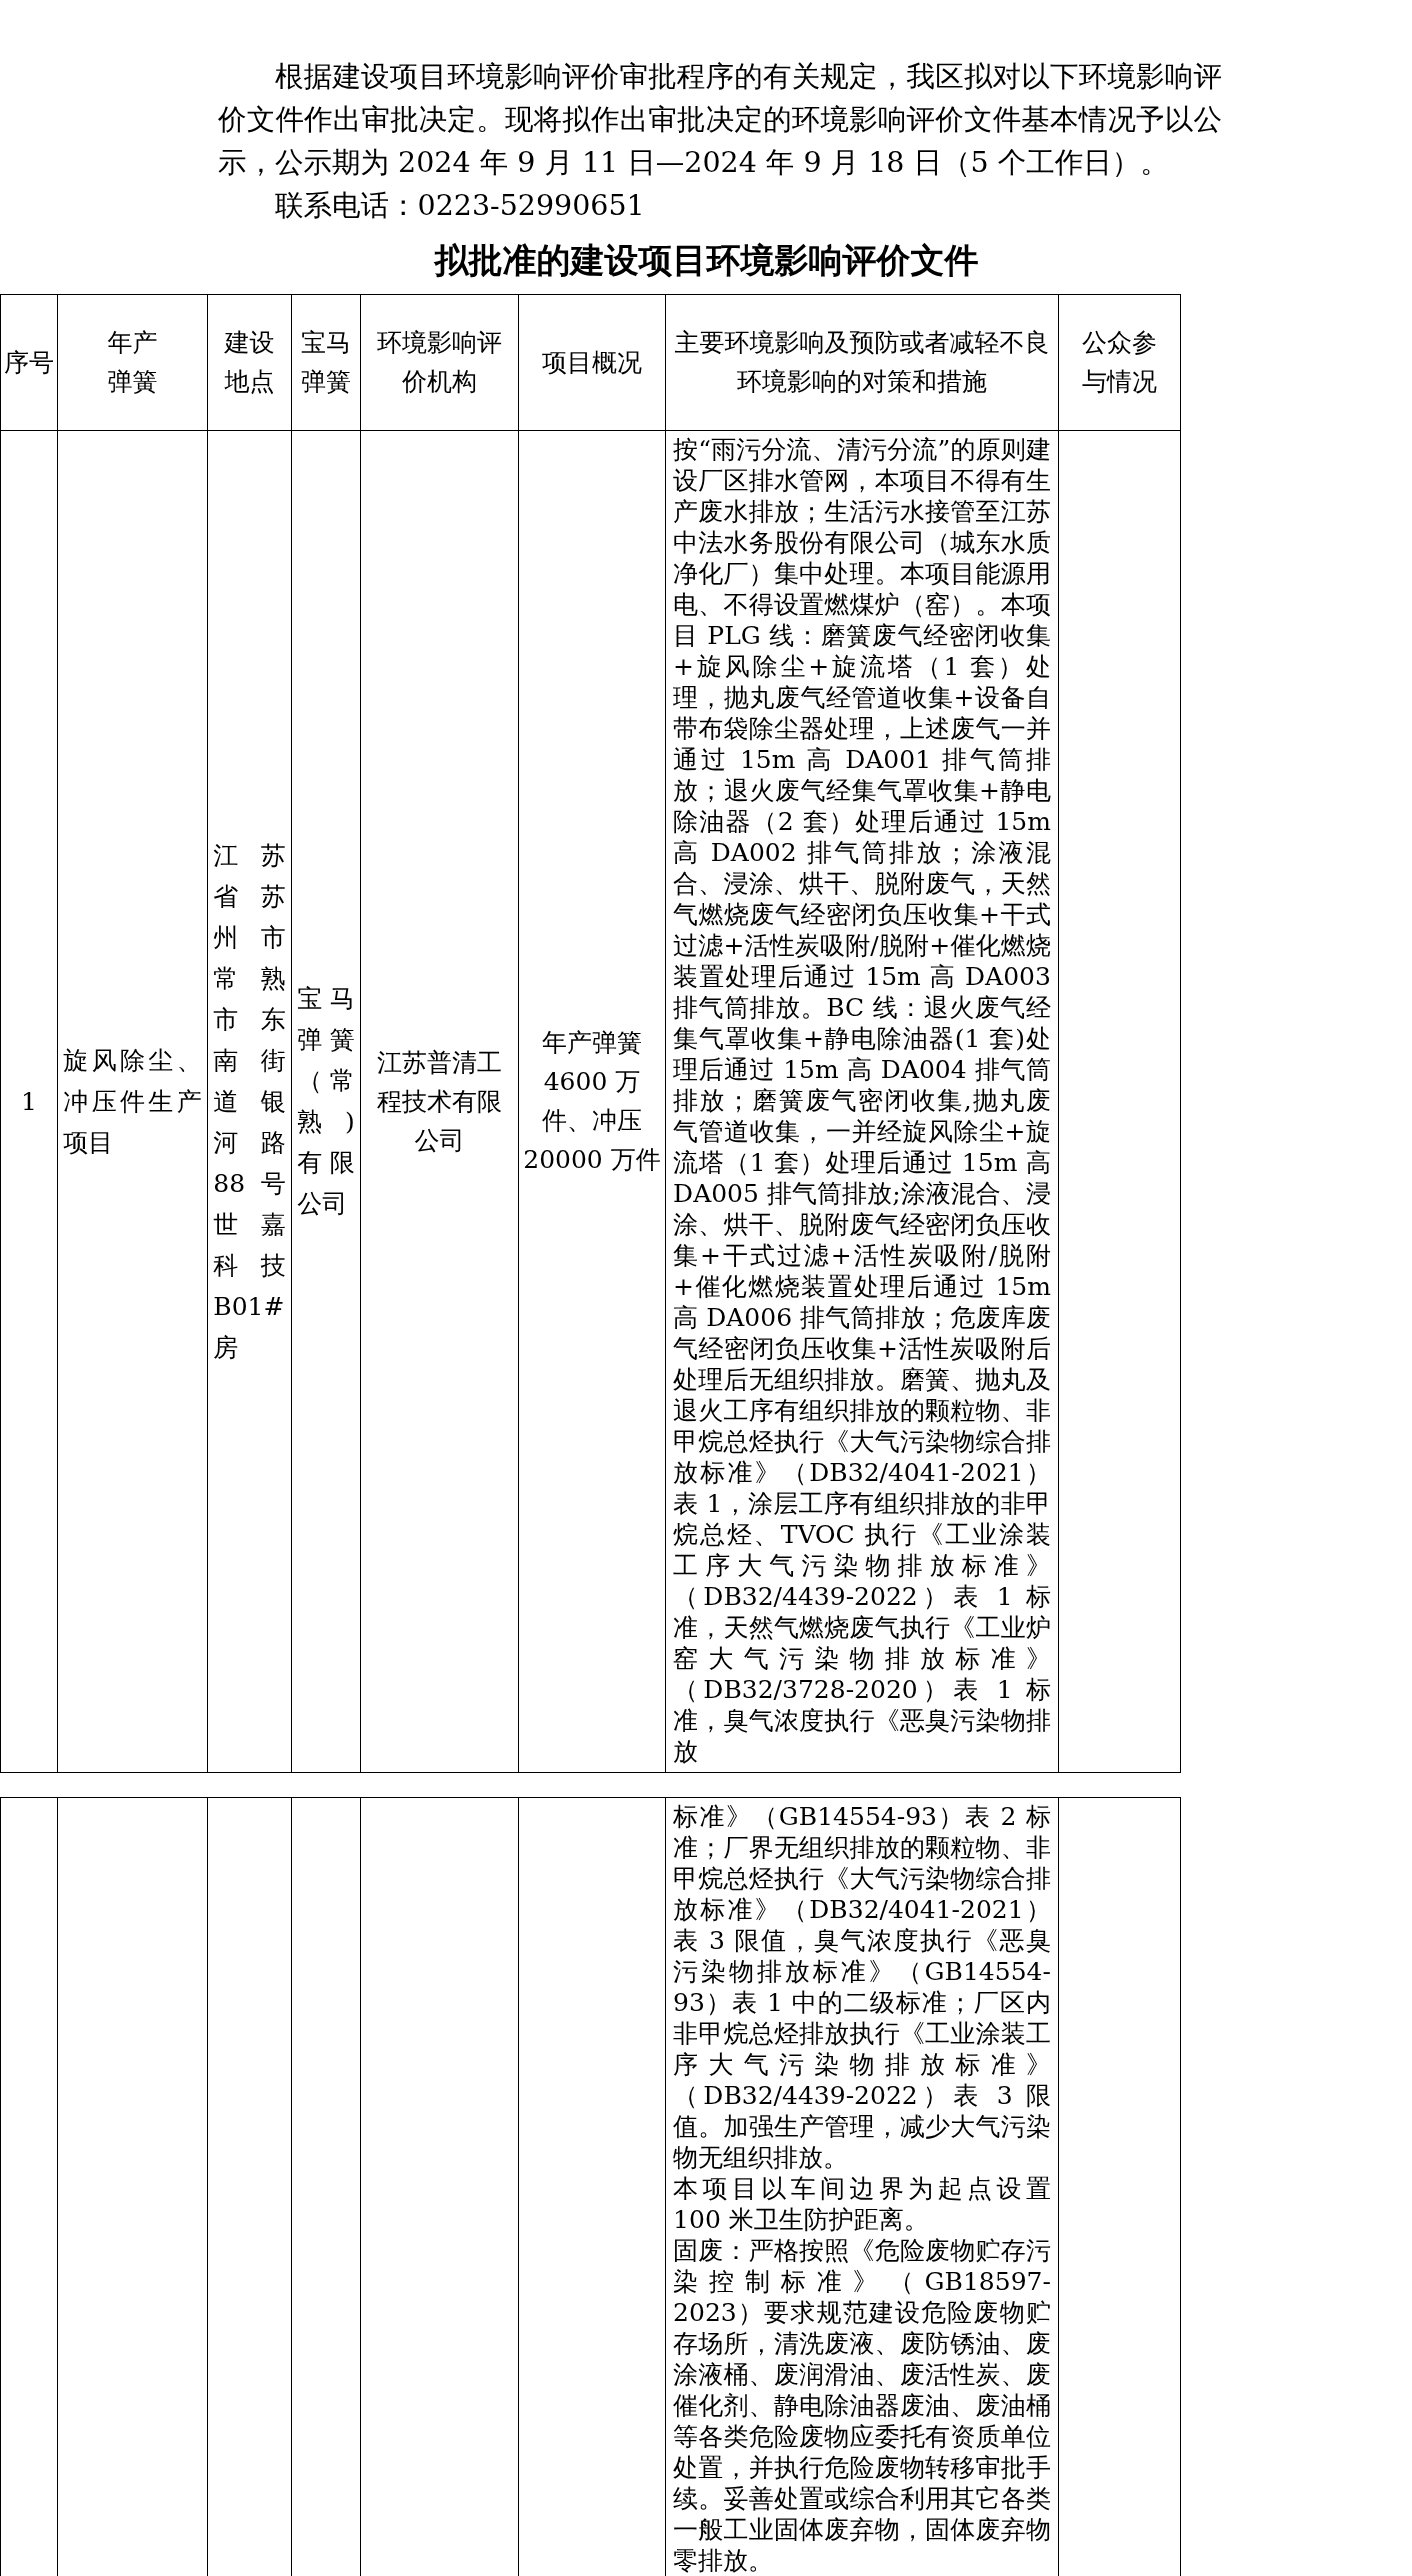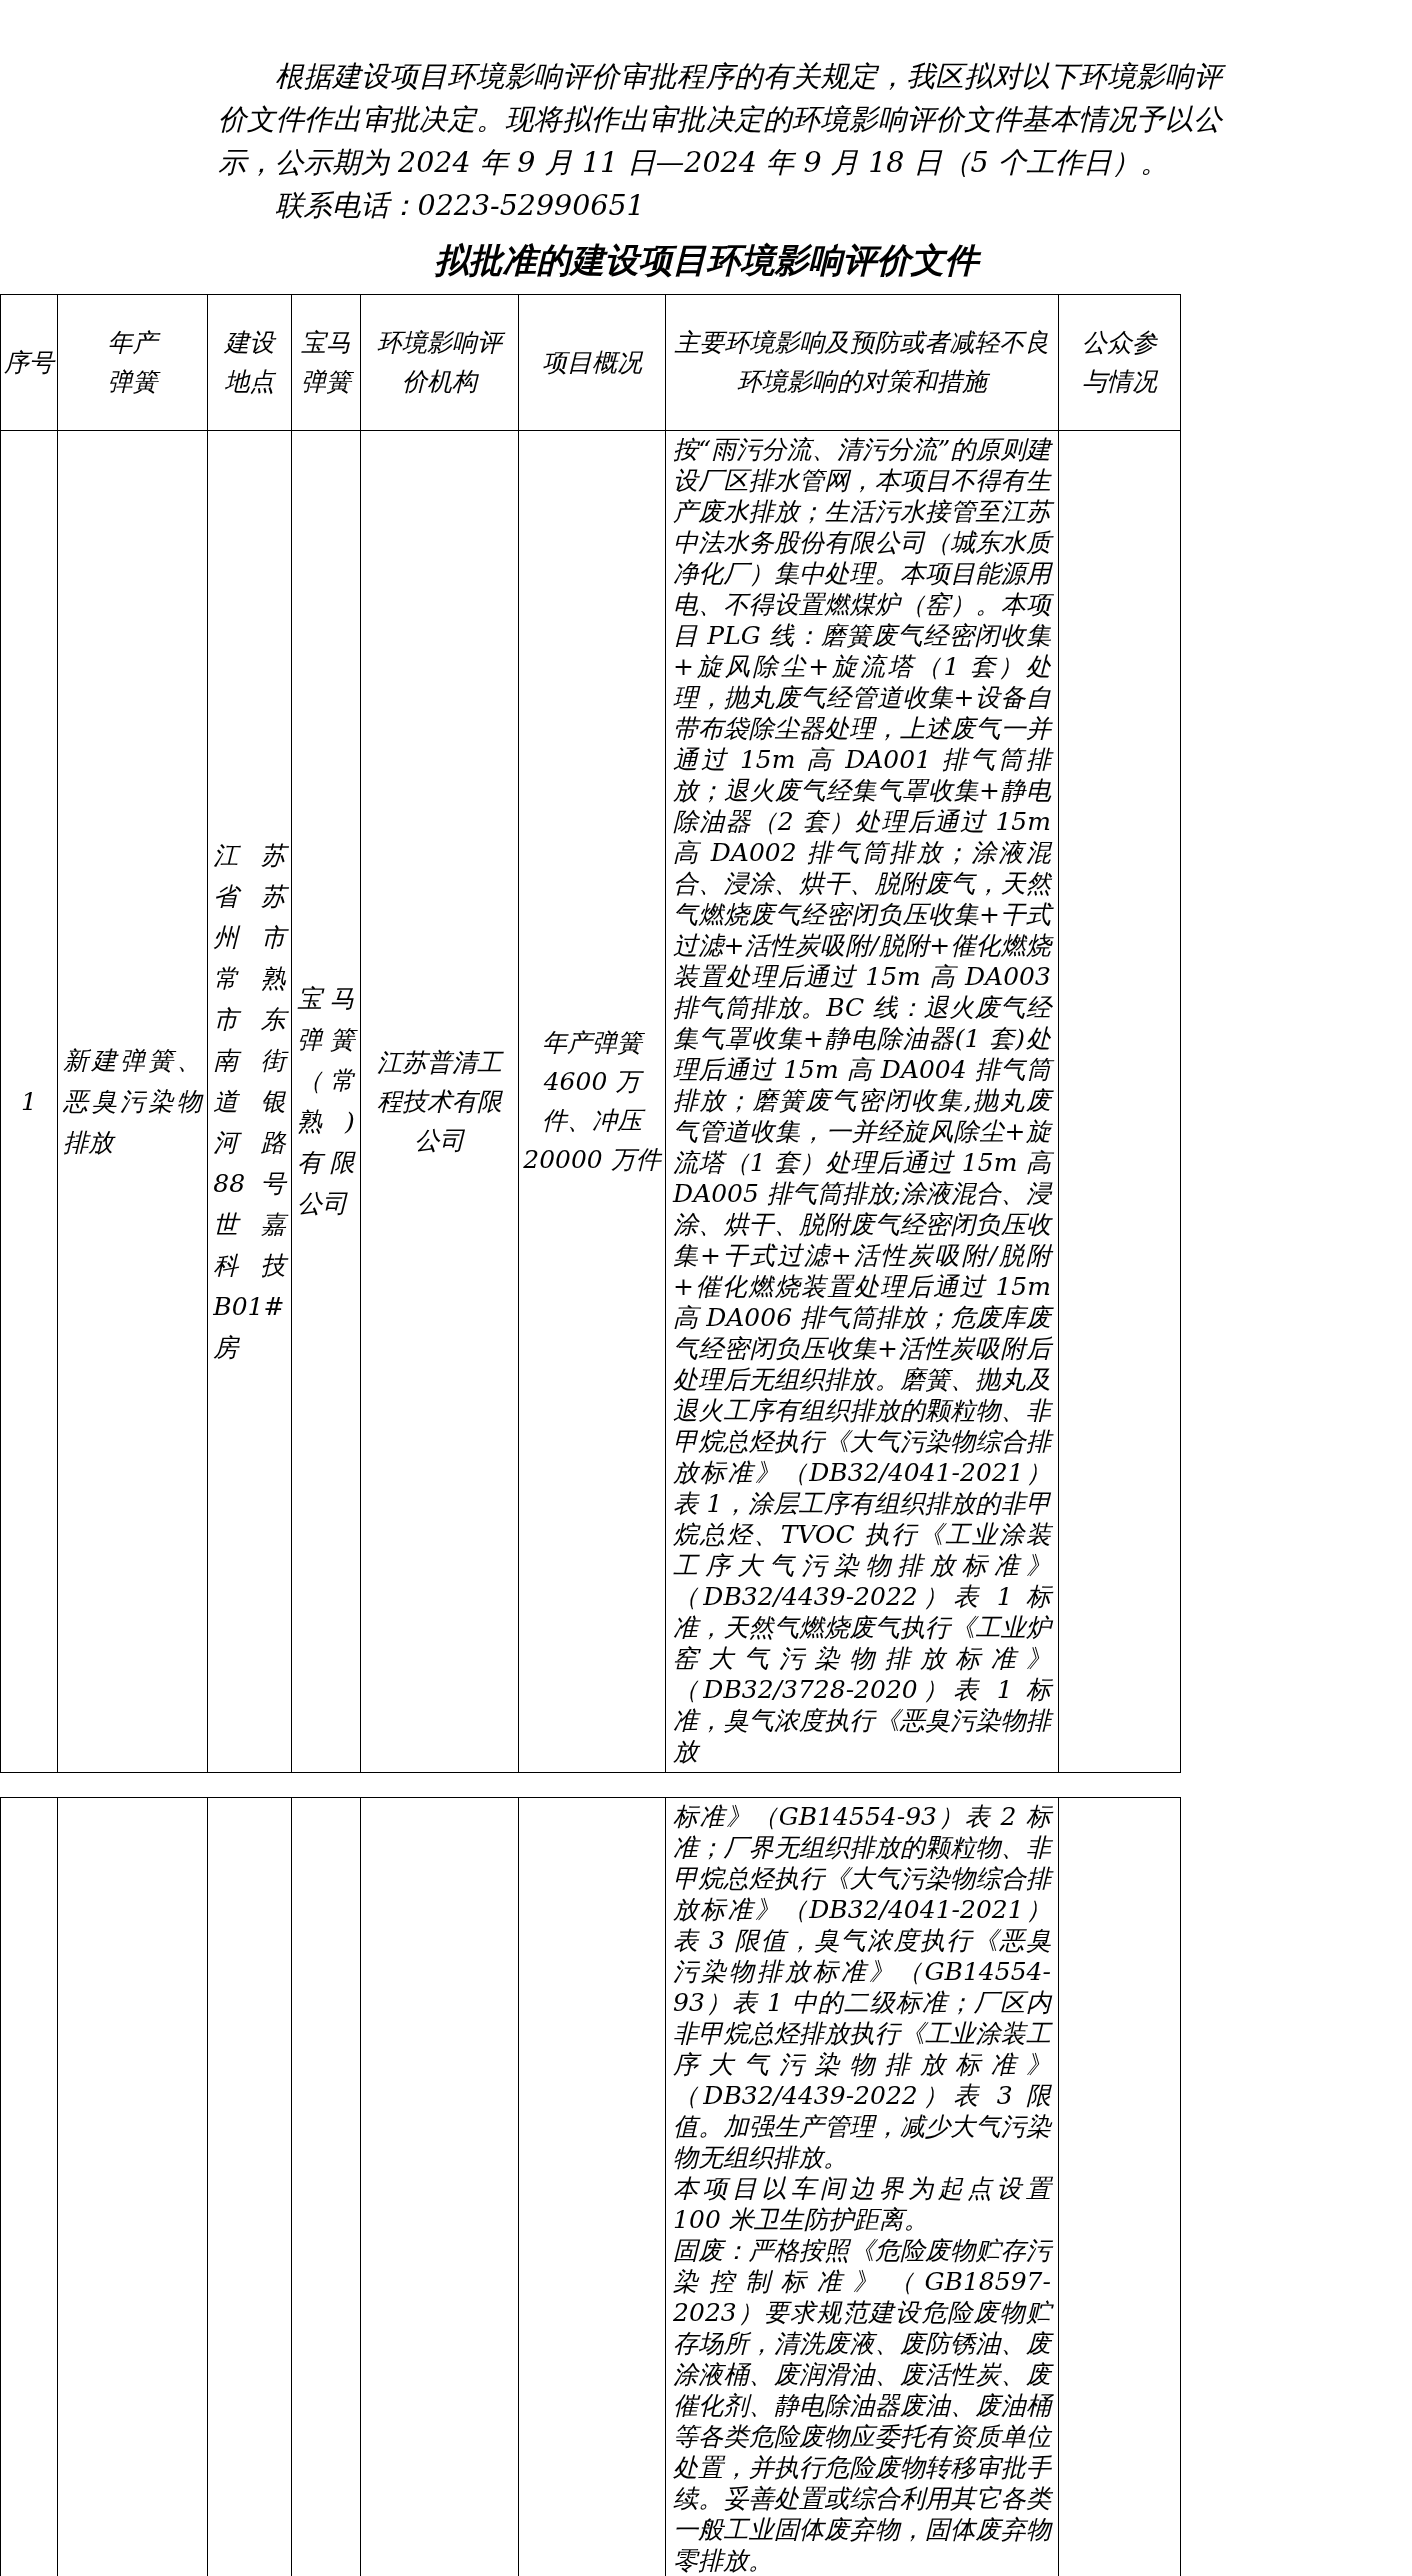--- a/index.html
+++ b/index.html
@@ -6,21 +6,20 @@
   html,body { background:#ffffff; }
   .page {
     position:relative;
     width:1413px;
     height:2576px;
     margin:0 auto;
     background:#ffffff;
     color:#000;
     font-family:"DejaVu Serif","Liberation Serif",serif;
     overflow:hidden;
-    font-style:italic;
   }
   .intro {
     margin:55px 134px 0 218px;
     width:1004px;
     font-size:28.5px;
     line-height:43px;
     text-align:justify;
   }
   .intro .para { text-indent:57px; white-space:pre-wrap; }
   .doc-title {
@@ -103,21 +102,21 @@
       <th class="hcell"><span class="hspan w2">年产弹簧</span></th>
       <th class="hcell"><span class="hspan w2">建设地点</span></th>
       <th class="hcell"><span class="hspan w2">宝马弹簧</span></th>
       <th class="hcell"><span class="hspan w5">环境影响评价机构</span></th>
       <th class="hcell"><span class="hspan">项目概况</span></th>
       <th class="hcell"><span>主要环境影响及预防或者减轻不良环境影响的对策和措施</span></th>
       <th class="hcell"><span class="hspan w3">公众参与情况</span></th>
     </tr>
     <tr>
       <td class="cell-center">1</td>
-      <td class="cell-justify">新建弹簧、恶臭污染物排放</td>
+      <td class="cell-justify">旋风除尘、冲压件生产项目</td>
       <td class="cell-justify">江苏省苏州市常熟市东南街道银河路 88 号世嘉科技B01#房</td>
       <td class="cell-justify">宝马弹簧（常熟)有限公司</td>
       <td class="cell-center">江苏普清工程技术有限公司</td>
       <td class="cell-center">年产弹簧 4600 万件、冲压 20000 万件</td>
       <td class="cell-measures">按“雨污分流、清污分流”的原则建设厂区排水管网，本项目不得有生产废水排放；生活污水接管至江苏中法水务股份有限公司（城东水质净化厂）集中处理。本项目能源用电、不得设置燃煤炉（窑）。本项目 PLG 线：磨簧废气经密闭收集+旋风除尘+旋流塔（1 套）处理，抛丸废气经管道收集+设备自带布袋除尘器处理，上述废气一并通过 15m 高 DA001 排气筒排放；退火废气经集气罩收集+静电除油器（2 套）处理后通过 15m 高 DA002 排气筒排放；涂液混合、浸涂、烘干、脱附废气，天然气燃烧废气经密闭负压收集+干式过滤+活性炭吸附/脱附+催化燃烧装置处理后通过 15m 高 DA003 排气筒排放。BC 线：退火废气经集气罩收集+静电除油器(1 套)处理后通过 15m 高 DA004 排气筒排放；磨簧废气密闭收集,抛丸废气管道收集，一并经旋风除尘+旋流塔（1 套）处理后通过 15m 高 DA005 排气筒排放;涂液混合、浸涂、烘干、脱附废气经密闭负压收集+干式过滤+活性炭吸附/脱附+催化燃烧装置处理后通过 15m 高 DA006 排气筒排放；危废库废气经密闭负压收集+活性炭吸附后处理后无组织排放。磨簧、抛丸及退火工序有组织排放的颗粒物、非甲烷总烃执行《大气污染物综合排放标准》（DB32/4041-2021）表 1，涂层工序有组织排放的非甲烷总烃、TVOC 执行《工业涂装工序大气污染物排放标准》（DB32/4439-2022）表 1 标准，天然气燃烧废气执行《工业炉窑大气污染物排放标准》（DB32/3728-2020）表 1 标准，臭气浓度执行《恶臭污染物排放</td>
       <td class="cell-empty"></td>
     </tr>
   </tbody>
     </table>
 

